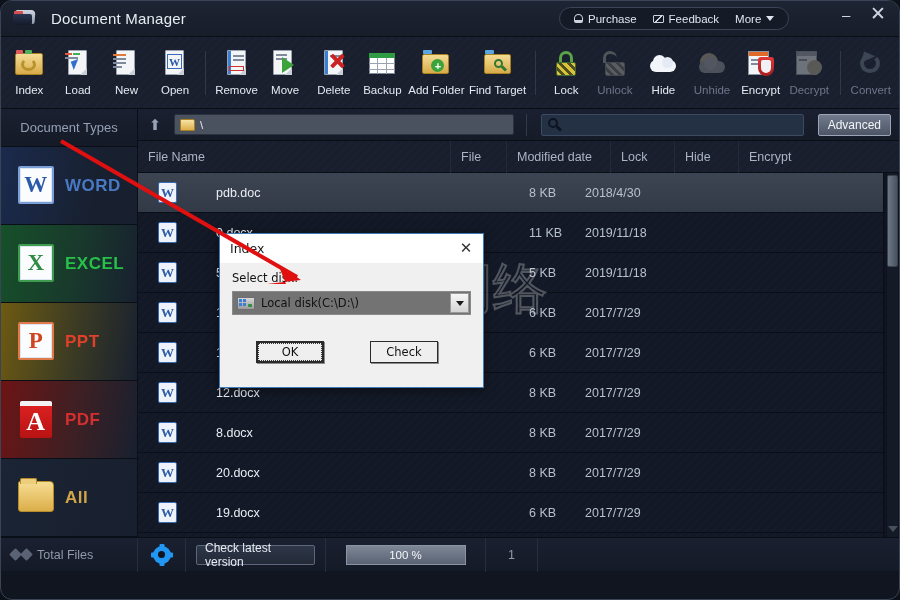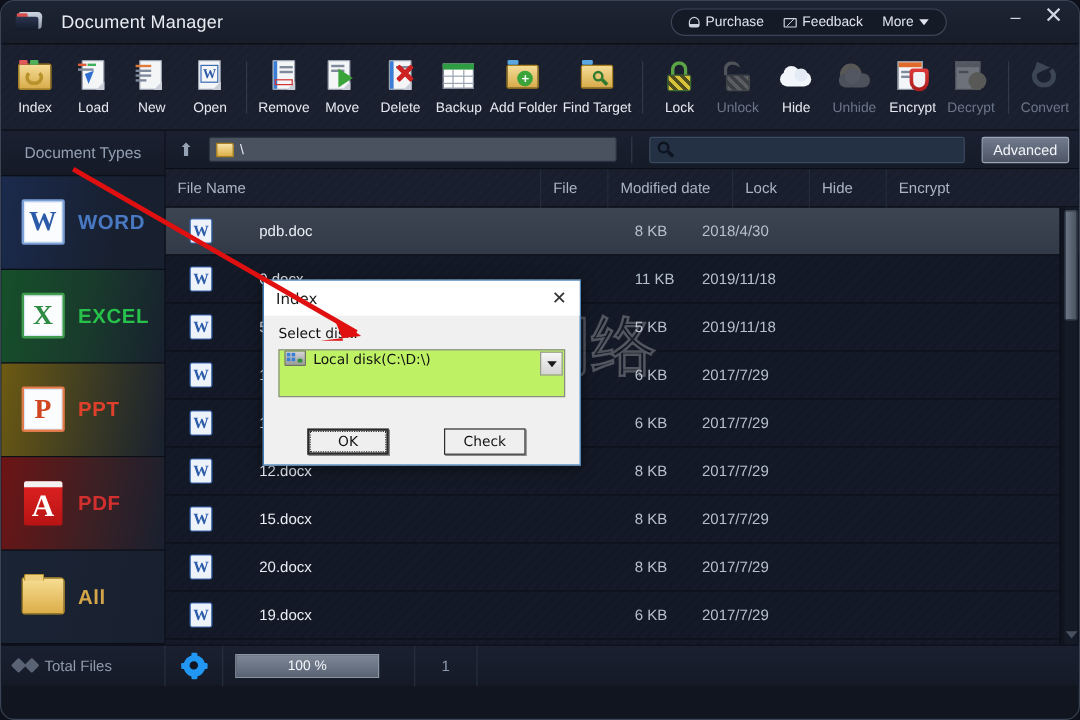--- a/index.html
+++ b/index.html
@@ -314,22 +314,22 @@
     padding-left:10px; color:#1a1a1a; font-size:12.5px; position:relative;
   }
   .dlg-close {
     position:absolute; right:8px; top:5px; width:18px;height:18px;
     display:flex;align-items:center;justify-content:center;
     color:#333; font-size:15px;
   }
   .dlg-body { padding: 8px 12px 0 12px; }
   .dlg-label { color:#111; font-size:11.5px; margin-bottom:6px; }
   .combo {
-    height:40px; background:#bef264; border:1px solid #8a8a8a;
-    display:flex; position:relative; padding-left:4px; gap:6px;
+    height:24px; background:#737373; border:1px solid #8a8a8a;
+    display:flex; align-items:center; position:relative; padding-left:4px; gap:6px;
   }
   .drive-ico {
     width:18px;height:13px; position:relative; flex:0 0 18px;
     background: linear-gradient(180deg,#d6d6d6,#9a9a9a);
     border:1px solid #6f6f6f; border-radius:1px;
   }
   .drive-ico::before{
     content:""; position:absolute; left:1px; top:1px; width:7px;height:7px;
     background:
       linear-gradient(#3a7fd5 0 0) 0 0/3px 3px no-repeat,
@@ -722,21 +722,21 @@
               <div class="cell c-size size">8 KB</div>
               <div class="cell c-date date">2017/7/29</div>
               <div class="cell c-lock"></div>
               <div class="cell c-hide"></div>
               <div class="cell c-enc"></div>
             </div>
             <div class="row">
               <div class="cell c-types">
                 <span class="wicon">W</span>
               </div>
-              <div class="cell c-name">15.docx</div>
+              <div class="cell c-name">8.docx</div>
               <div class="cell c-size size">8 KB</div>
               <div class="cell c-date date">2017/7/29</div>
               <div class="cell c-lock"></div>
               <div class="cell c-hide"></div>
               <div class="cell c-enc"></div>
             </div>
             <div class="row">
               <div class="cell c-types">
                 <span class="wicon">W</span>
               </div>
@@ -783,21 +783,24 @@
           <i class="dia"></i>
           <i class="dia"></i>
         </span>
       <span>Total Files</span>
     </div>
     <div class="sb-cell" style="width:48px;justify-content:center">
       <span class="gear">
           <i class="gear-in"></i>
         </span>
     </div>
-    <div class="sb-cell" style="width:160px;">
+    <div class="sb-cell" style="width:140px;justify-content:center">
+      <div class="chk-btn">Check latest version</div>
+    </div>
+    <div class="sb-cell" style="width:160px;justify-content:center">
       <div class="progress">100 %</div>
     </div>
     <div class="sb-cell" style="width:52px;justify-content:center">1</div>
   </div>
 
   <div class="watermark">
     <div class="wm-bag"></div>
     <div class="wm-shield">安</div>
     <div class="wm-cn">网络</div>
     <div class="wm-txt">anxz.com</div>

